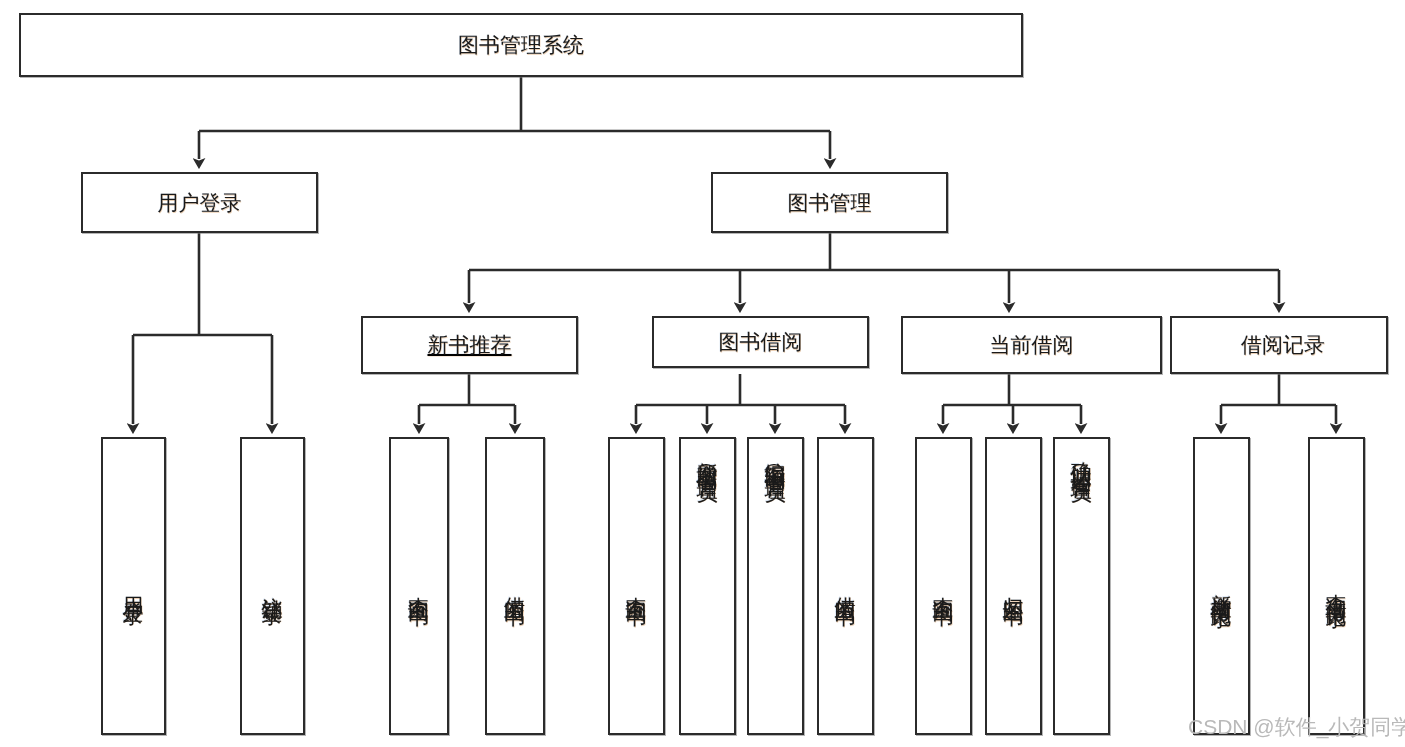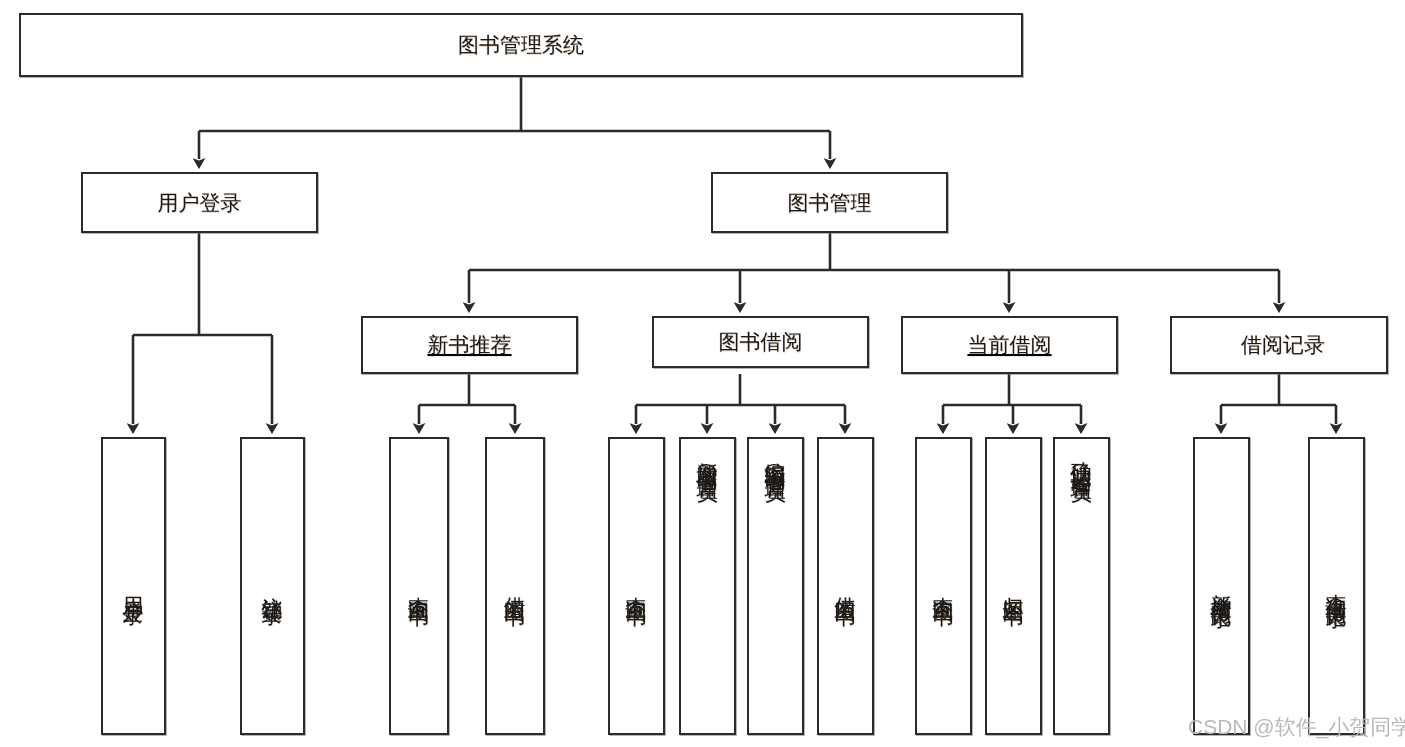--- a/index.html
+++ b/index.html
@@ -141,21 +141,21 @@
   <div class="node h-node" id="node-l2-1" style="left: 711px; top: 172px; width: 237px; height: 61px;">
     <span class="node-label">图书管理</span>
   </div>
 
   <div class="node h-node" id="node-l3-0" style="left: 361px; top: 316px; width: 217px; height: 58px; text-decoration: underline;">
     <span class="node-label">新书推荐</span>
   </div>
   <div class="node h-node" id="node-l3-1" style="left: 652px; top: 316px; width: 217px; height: 52px;">
     <span class="node-label">图书借阅</span>
   </div>
-  <div class="node h-node" id="node-l3-2" style="left: 901px; top: 316px; width: 217px; height: 58px; text-decoration: underline;">
+  <div class="node h-node" id="node-l3-2" style="left: 901px; top: 316px; width: 261px; height: 58px;">
     <span class="node-label">当前借阅</span>
   </div>
   <div class="node h-node" id="node-l3-3" style="left: 1170px; top: 316px; width: 218px; height: 58px; padding-left: 8px;">
     <span class="node-label">借阅记录</span>
   </div>
 
   <div class="node v-node center-v" id="node-leaf-0" style="left: 101px; top: 437px; width: 65px; height: 298px;">
     <span class="node-label">用户登录</span>
   </div>
   <div class="node v-node center-v" id="node-leaf-1" style="left: 240px; top: 437px; width: 65px; height: 298px;">

